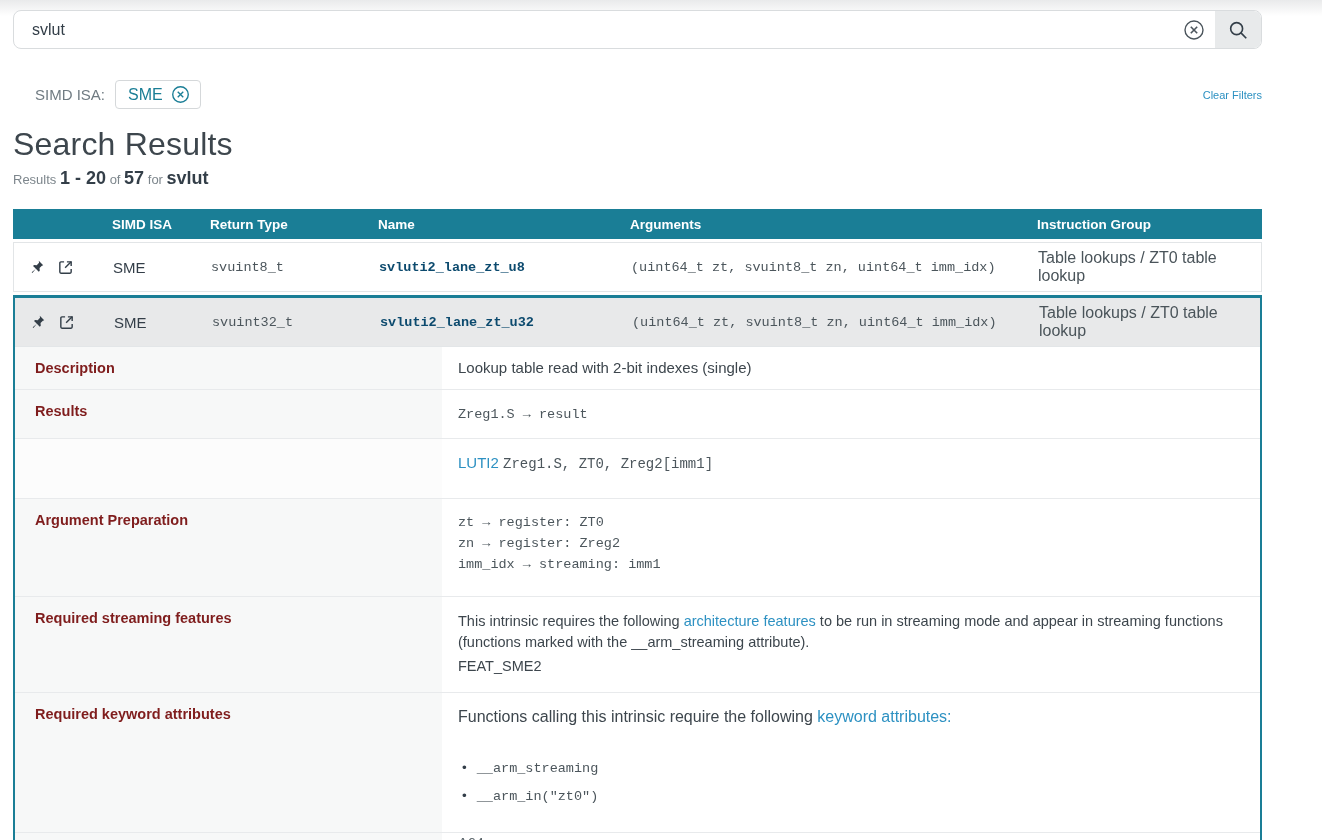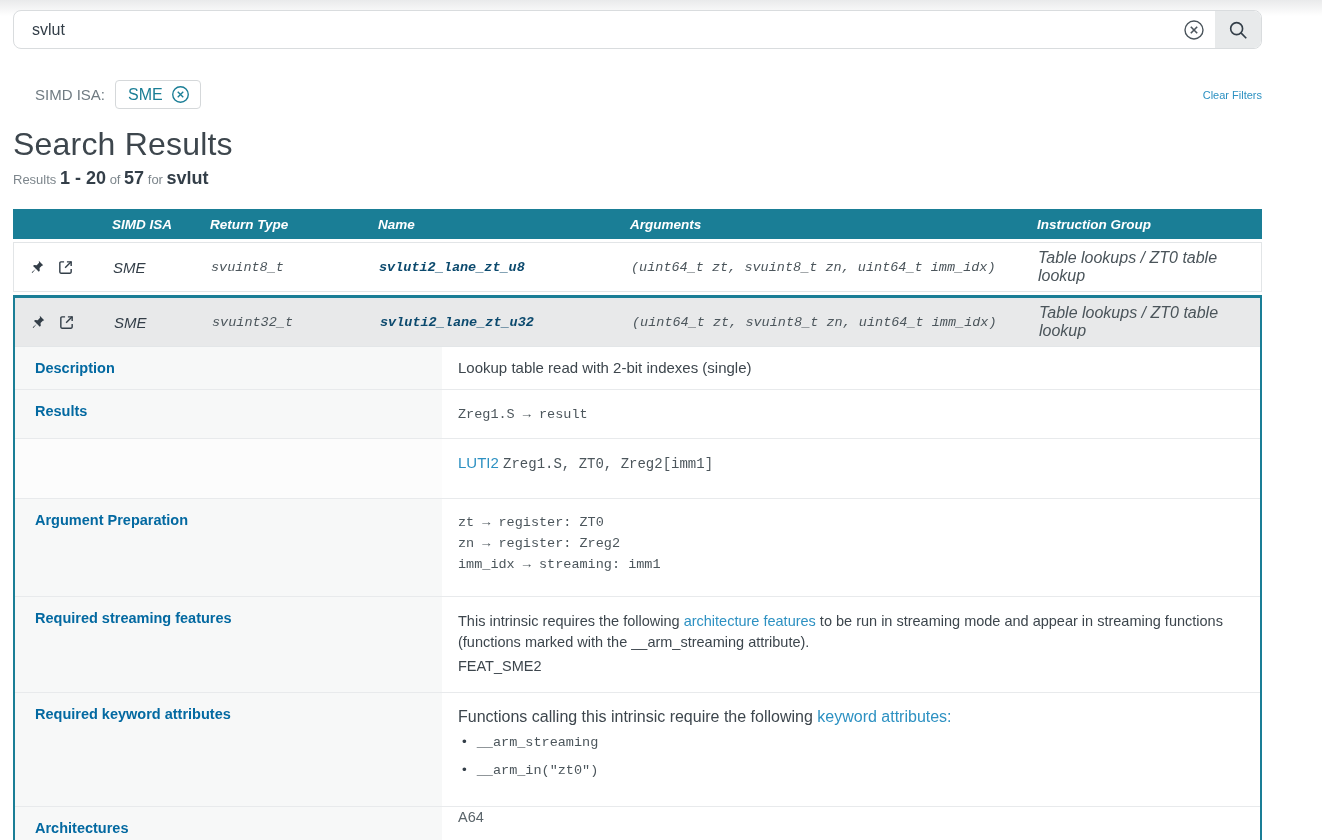--- a/index.html
+++ b/index.html
@@ -57,21 +57,20 @@
   .results-title { font-size: 32px; font-weight: 500; color: #3d464d; margin-top: 17px; letter-spacing: 0.2px; }
   .results-summary { font-size: 13px; color: #7d868c; margin-top: 5px; }
   .results-summary b { font-size: 18px; color: #333e48; }
 
   
   .itable { width: 1249px; margin-top: 20px; }
   .grid-cols {
     display: grid;
     grid-template-columns: 88px 98px 168px 252px 407px 1fr;
     align-items: center;
-    font-style: italic;
   }
   .thead {
     background: #1a7e96; color: #ffffff; height: 30px;
     font-size: 13.5px; font-weight: 700;
   }
   .thead > div { padding: 0 11px; }
   .srow {
     background: #ffffff; min-height: 39px;
     border: 1px solid #e2e5e7; margin-top: 3px;
     font-size: 13.5px;
@@ -96,34 +95,34 @@
     border: none; margin-top: 0; background: #e8e9ea; min-height: 39px;
   }
   .details { border-top: 1px solid #e3e6e8; }
   .drow {
     display: grid; grid-template-columns: 427px 1fr;
     border-bottom: 1px solid #e8eaec;
   }
   .drow:last-child { border-bottom: none; }
   .dlabel {
     background: #f7f8f8; padding: 13px 20px;
-    font-size: 14.5px; font-weight: 700; color: #0369a1;
+    font-size: 14.5px; font-weight: 700; color: #7f1d1d;
   }
   .dlabel.blank { background: #fcfcfc; }
   .dcontent { background: #ffffff; padding: 12px 16px; font-size: 15px; color: #3d464d; }
   .dcontent.code { font-family: "Liberation Mono", monospace; font-size: 13.5px; color: #4c565c; line-height: 1.55; }
   .instr-row .dcontent { padding-top: 15px; padding-bottom: 26px; }
   .instr-link { color: #2d91c2; text-decoration: none; font-size: 15px; cursor: pointer; }
   .instr-operands { font-family: "Liberation Mono", monospace; font-size: 14px; color: #4c565c; }
   .stream-text { font-size: 14.5px; line-height: 1.5; max-width: 780px; }
   .inline-link { color: #2d91c2; text-decoration: none; cursor: pointer; }
   .feat { margin-top: 4px; font-size: 14.5px; }
   .kw-row .dcontent { padding-top: 15px; padding-bottom: 16px; }
   .kw-lead { font-size: 16px; }
-  .kw-list { list-style: none; margin-top: 8px; }
+  .kw-list { list-style: none; margin-top: 34px; }
   .kw-list li {
     font-family: "Liberation Mono", monospace; font-size: 13.5px; color: #4c565c;
     margin: 0 0 12px 4px;
   }
   .kw-list li::before { content: "•"; font-family: "Liberation Sans", sans-serif; color: #333e48; margin-right: 10px; }
   .arch-val { font-size: 14.5px; color: #5a646a; padding-top: 2px; }
 </style>
 </head>
 <body>
 

